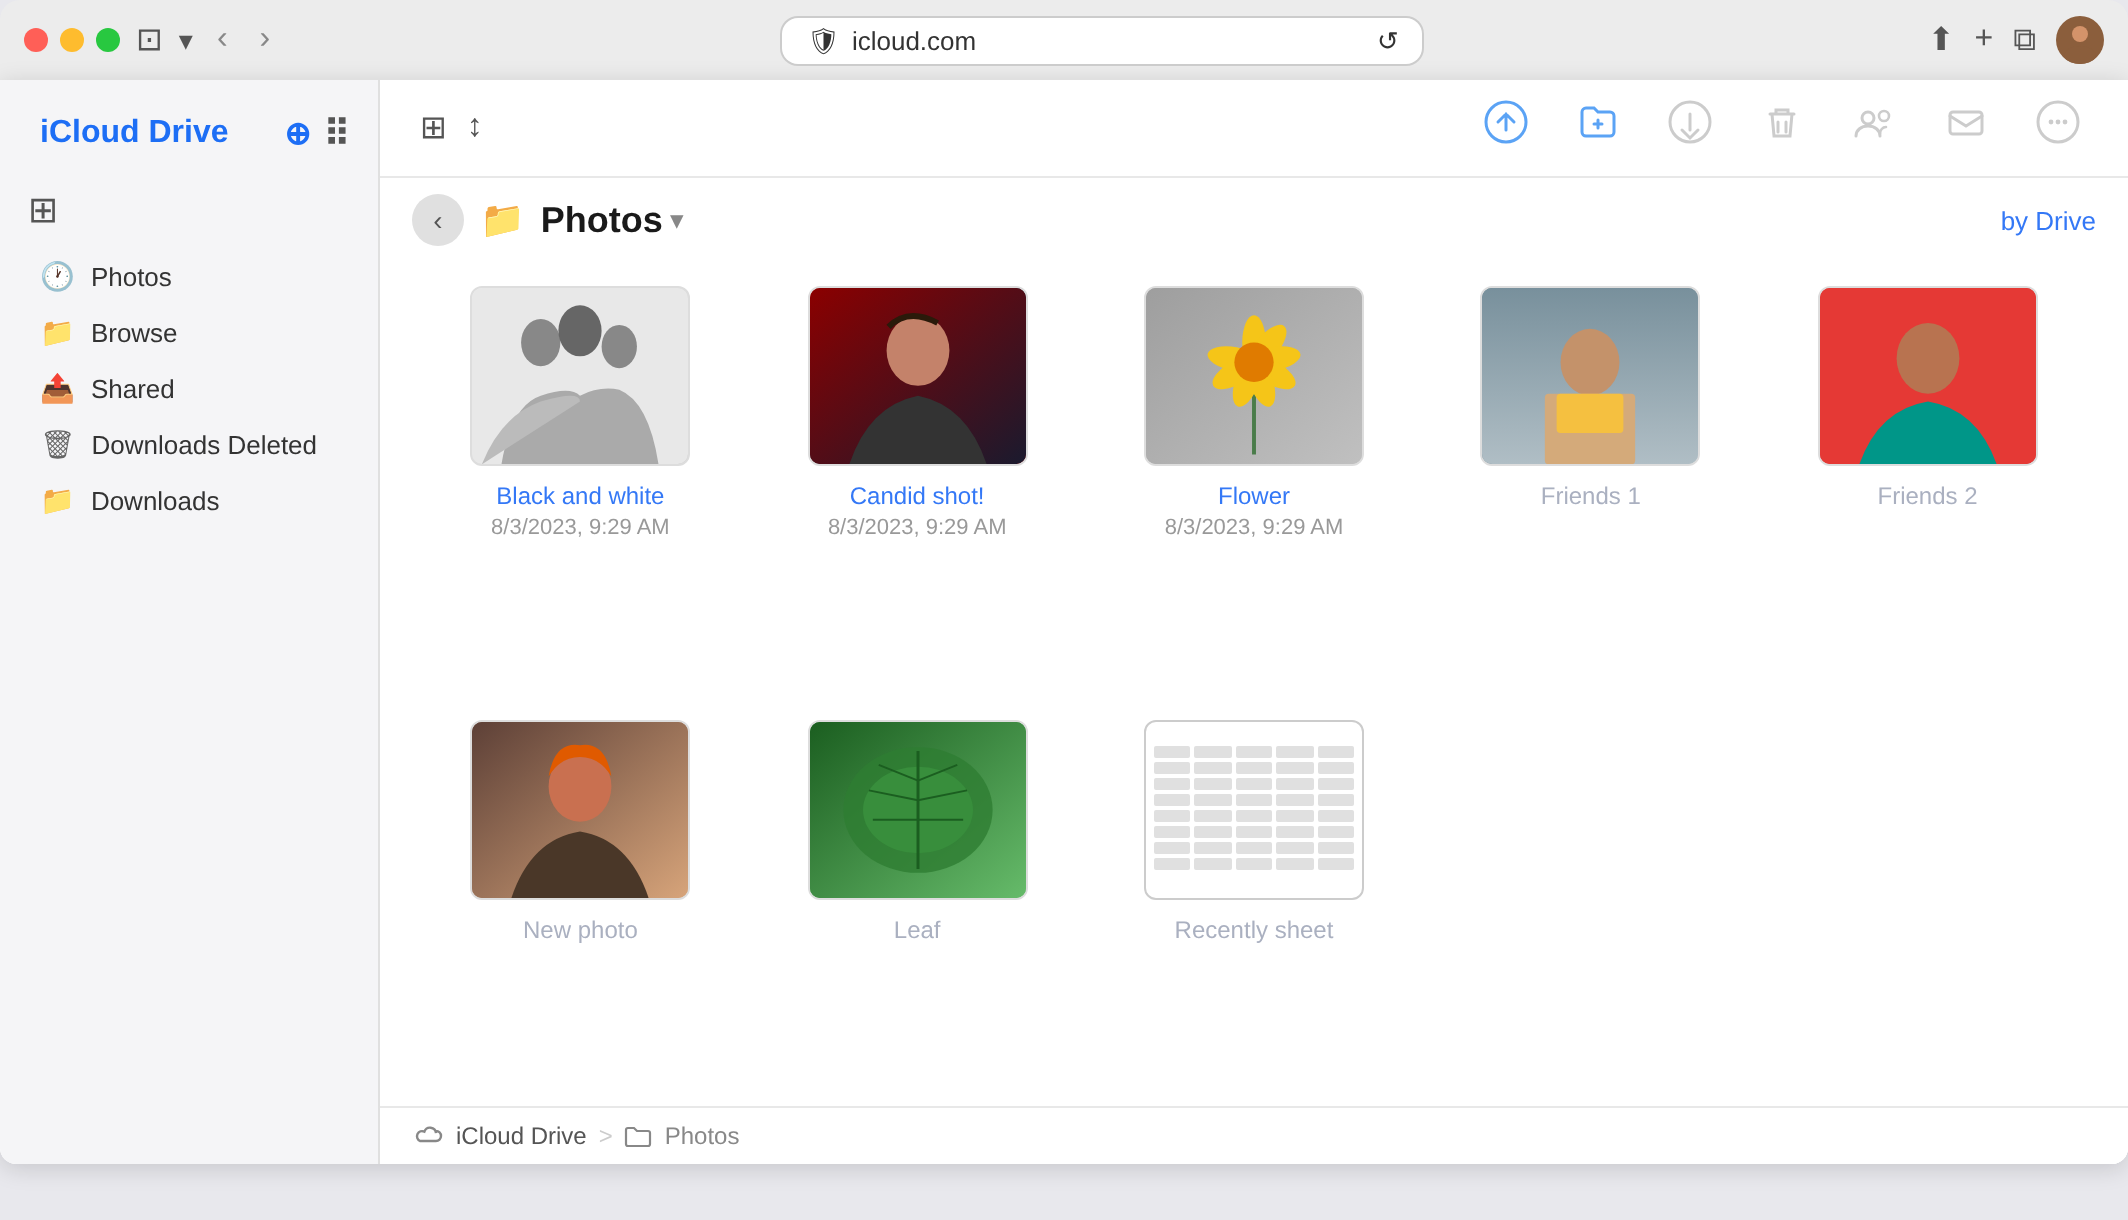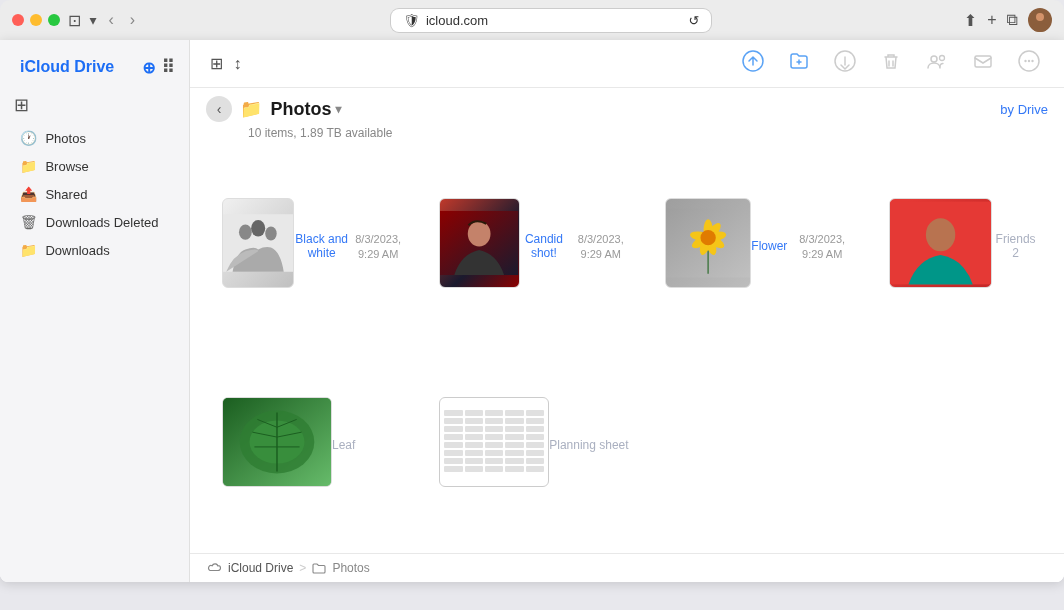--- a/index.html
+++ b/index.html
@@ -155,21 +155,21 @@
     .file-grid {
       display: grid;
       grid-template-columns: repeat(5, 1fr);
       gap: 16px;
       padding: 8px 24px 16px;
       overflow-y: auto;
       flex: 1;
     }
     .file-item {
       display: flex;
-      flex-direction: row;
+      flex-direction: column;
       align-items: center;
       cursor: pointer;
       padding: 8px;
       border-radius: 8px;
     }
     .file-thumbnail {
       width: 110px; height: 90px;
       border-radius: 6px;
       overflow: hidden;
       display: flex; align-items: center; justify-content: center;
@@ -381,21 +381,20 @@
 
     <div class="breadcrumb-area">
       <button class="back-btn">‹</button>
       <span class="folder-icon-sm">📁</span>
       <span class="folder-title">
         <span>Photos</span>
         <span class="dropdown-arrow">▾</span>
       </span>
       <span class="breadcrumb-right">by Drive</span>
     </div>
-    <div class="items-count">10 items, 1.89 TB available</div>
 
     <div class="file-grid" id="file-grid">
         <div class="file-item">
     <div class="file-thumbnail photo-bw">
             <svg width="110" height="90" viewBox="0 0 110 90">
       <rect width="110" height="90" fill="#e8e8e8"></rect>
 
       <ellipse cx="35" cy="28" rx="10" ry="12" fill="#888"></ellipse>
       <ellipse cx="55" cy="22" rx="11" ry="13" fill="#666"></ellipse>
       <ellipse cx="75" cy="30" rx="9" ry="11" fill="#888"></ellipse>
@@ -443,20 +442,38 @@
       <ellipse cx="55" cy="28" rx="6" ry="14" fill="#f5c518" transform="rotate(120,55,38)"></ellipse>
       <ellipse cx="55" cy="28" rx="6" ry="14" fill="#f5c518" transform="rotate(160,55,38)"></ellipse>
       <ellipse cx="55" cy="28" rx="6" ry="14" fill="#f5c518" transform="rotate(200,55,38)"></ellipse>
       <ellipse cx="55" cy="28" rx="6" ry="14" fill="#f5c518" transform="rotate(240,55,38)"></ellipse>
       <ellipse cx="55" cy="28" rx="6" ry="14" fill="#f5c518" transform="rotate(280,55,38)"></ellipse>
       <circle cx="55" cy="38" r="10" fill="#e07b00"></circle>
     </svg>
           </div>
     <span class="file-name">Flower</span>
     <span class="file-meta">8/3/2023, 9:29 AM</span>
+  </div>
+        <div class="file-item">
+    <div class="file-thumbnail photo-friends1">
+            <svg width="110" height="90" viewBox="0 0 110 90">
+      <defs>
+                <linearGradient id="g3" x1="0" y1="0" x2="0" y2="1">
+                  <stop offset="0%" stop-color="#78909c"></stop>
+                  <stop offset="100%" stop-color="#b0bec5"></stop>
+                </linearGradient>
+              </defs>
+      <rect width="110" height="90" fill="url(#g3)"></rect>
+      <ellipse cx="55" cy="38" rx="15" ry="17" fill="#c4926a"></ellipse>
+      <rect x="32" y="54" width="46" height="36" fill="#d4aa7a" rx="2"></rect>
+      <rect x="38" y="54" width="34" height="20" fill="#f5c040" rx="2"></rect>
+    </svg>
+          </div>
+    <span class="file-name grayed">Friends 1</span>
+    <span class="file-meta"></span>
   </div>
         <div class="file-item">
     <div class="file-thumbnail photo-friends2">
             <svg width="110" height="90" viewBox="0 0 110 90">
       <rect width="110" height="90" fill="#e53935"></rect>
       <ellipse cx="55" cy="36" rx="16" ry="18" fill="#b87350"></ellipse>
       <path d="M20 90 Q30 62 55 58 Q80 62 90 90Z" fill="#009688"></path>
     </svg>
           </div>
     <span class="file-name grayed">Friends 2</span>
@@ -559,21 +576,21 @@
               </div>
       <div class="sheet-row">
                 <div class="sheet-cell"></div>
                 <div class="sheet-cell"></div>
                 <div class="sheet-cell"></div>
                 <div class="sheet-cell"></div>
                 <div class="sheet-cell"></div>
               </div>
     </div>
           </div>
-    <span class="file-name grayed">Planning sheet</span>
+    <span class="file-name grayed">Recently sheet</span>
     <span class="file-meta"></span>
   </div>
       </div>
 
     <div class="bottom-breadcrumb">
       <svg width="16" height="16" viewBox="0 0 16 16" fill="none">
           <path d="M12 6.5a3 3 0 00-5.8-.7A2.5 2.5 0 004 10.5h8a2.5 2.5 0 000-5z" stroke="#888" stroke-width="1.2"></path>
         </svg>
       <span class="bc-link">iCloud Drive</span>
       <span class="bc-sep">&gt;</span>

